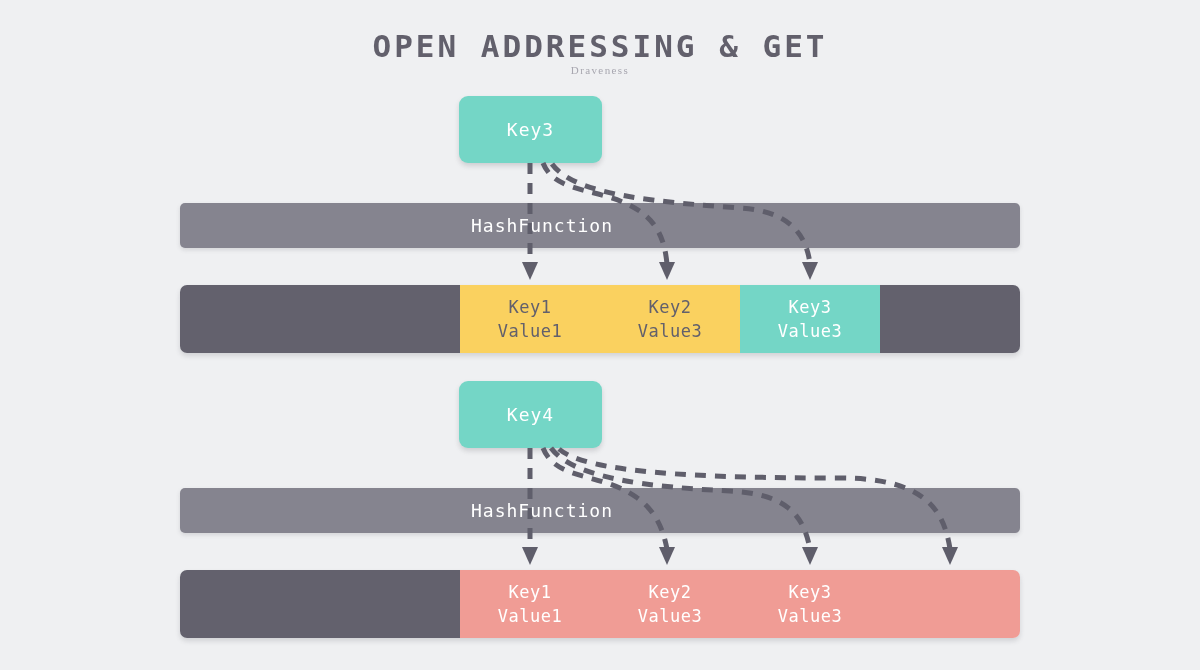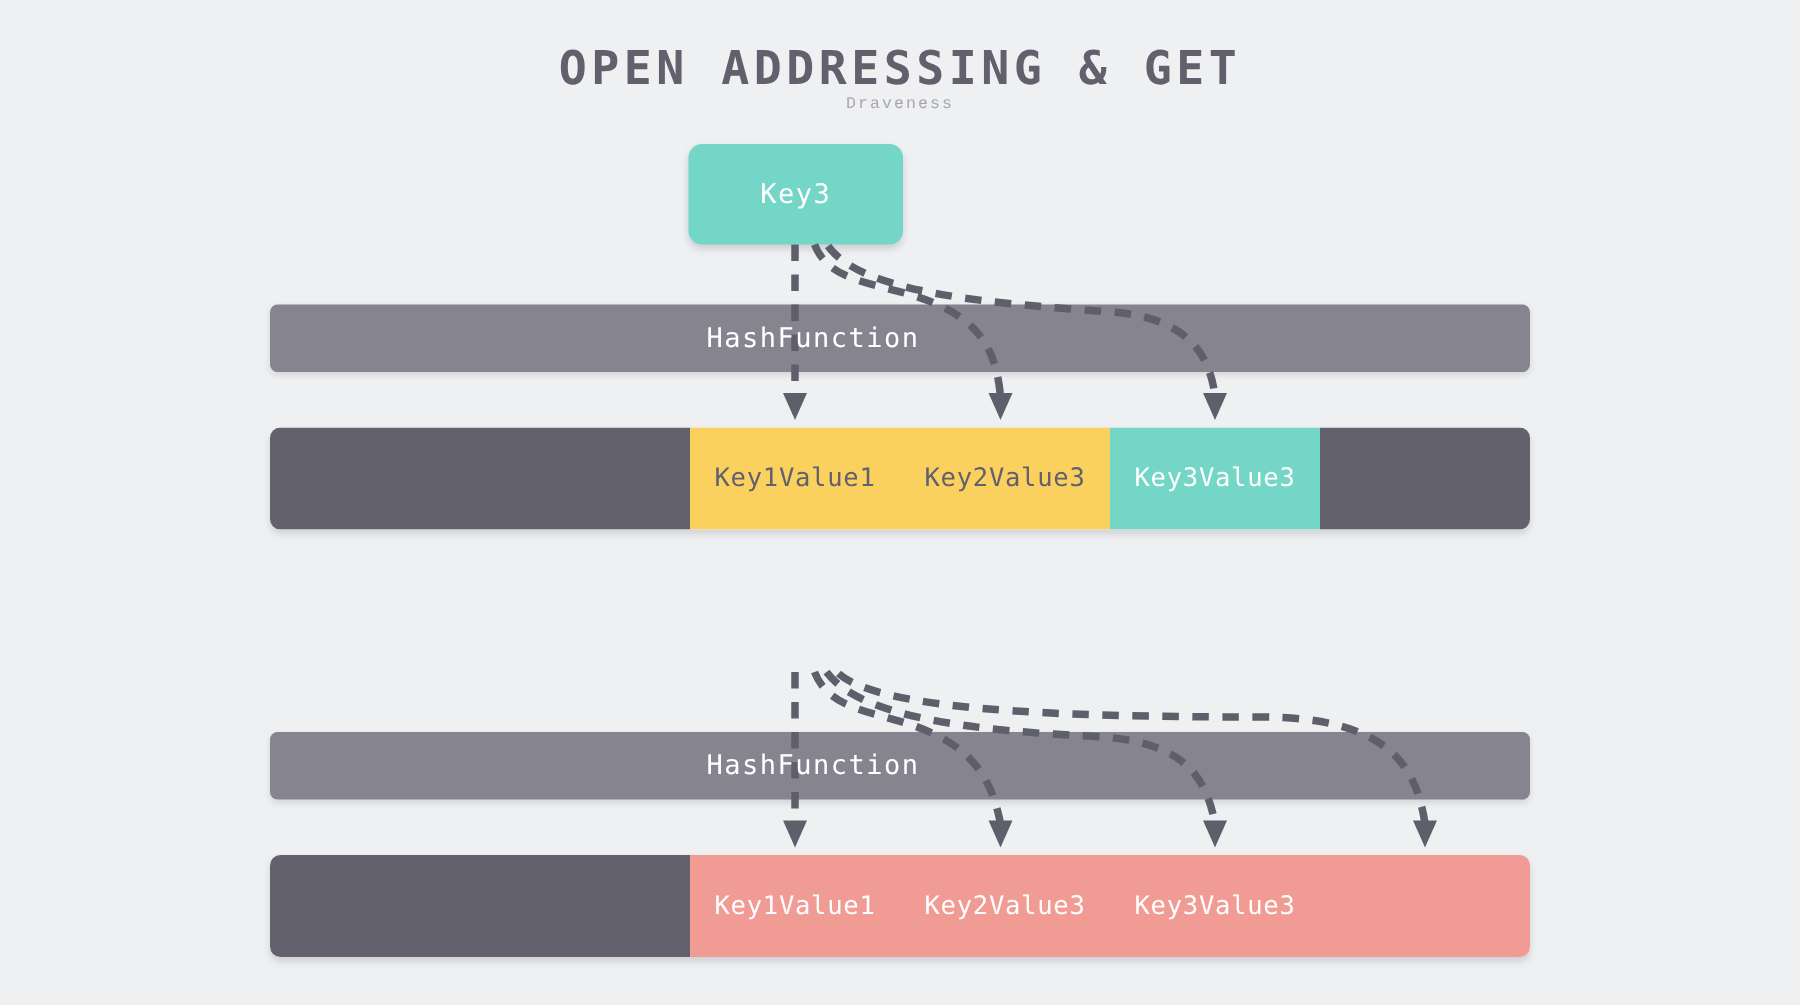--- a/index.html
+++ b/index.html
@@ -35,21 +35,21 @@
   }
   .subtitle {
     position: absolute;
     left: 0;
     top: 64px;
     width: 1200px;
     text-align: center;
     font-size: 11px;
     letter-spacing: 1.4px;
     color: #a8a7b0;
-    font-family: Liberation Mono, monospace;
+    font-family: Liberation Serif, serif;
   }
 
   
   .keybox {
     position: absolute;
     width: 143px;
     height: 67px;
     border-radius: 9px;
     background: #74d6c6;
     color: #ffffff;
@@ -91,21 +91,21 @@
     width: 840px;
     height: 68px;
     border-radius: 7px;
     overflow: hidden;
     box-shadow: 0 3px 5px rgba(90,90,100,0.20);
     display: flex;
   }
   .seg {
     height: 68px;
     display: flex;
-    flex-direction: row;
+    flex-direction: column;
     align-items: center;
     justify-content: center;
     font-size: 17px;
     letter-spacing: 0.5px;
     line-height: 1.42;
   }
   .seg span { display: block; }
   .seg-empty      { background: #63616d; }
   .seg-yellow     { background: #fad15f; color: #62606c; }
   .seg-teal       { background: #74d6c6; color: #ffffff; }
@@ -155,20 +155,23 @@
       <span>Key2</span>
       <span>Value3</span>
     </div>
     <div class="seg seg-teal" style="width:140px;">
       <span>Key3</span>
       <span>Value3</span>
     </div>
     <div class="seg seg-empty" style="width:140px;"></div>
   </div>
 
+  <div class="keybox" style="left:459px; top:381px;">
+    <span>Key4</span>
+  </div>
 
   <div class="hashbar" style="top:488px;"></div>
   <div class="hashbar-label" style="left:180px; top:488px;">HashFunction</div>
 
   <div class="array" style="top:570px;">
     <div class="seg seg-empty" style="width:280px;"></div>
     <div class="seg seg-pink" style="width:140px;">
       <span>Key1</span>
       <span>Value1</span>
     </div>

